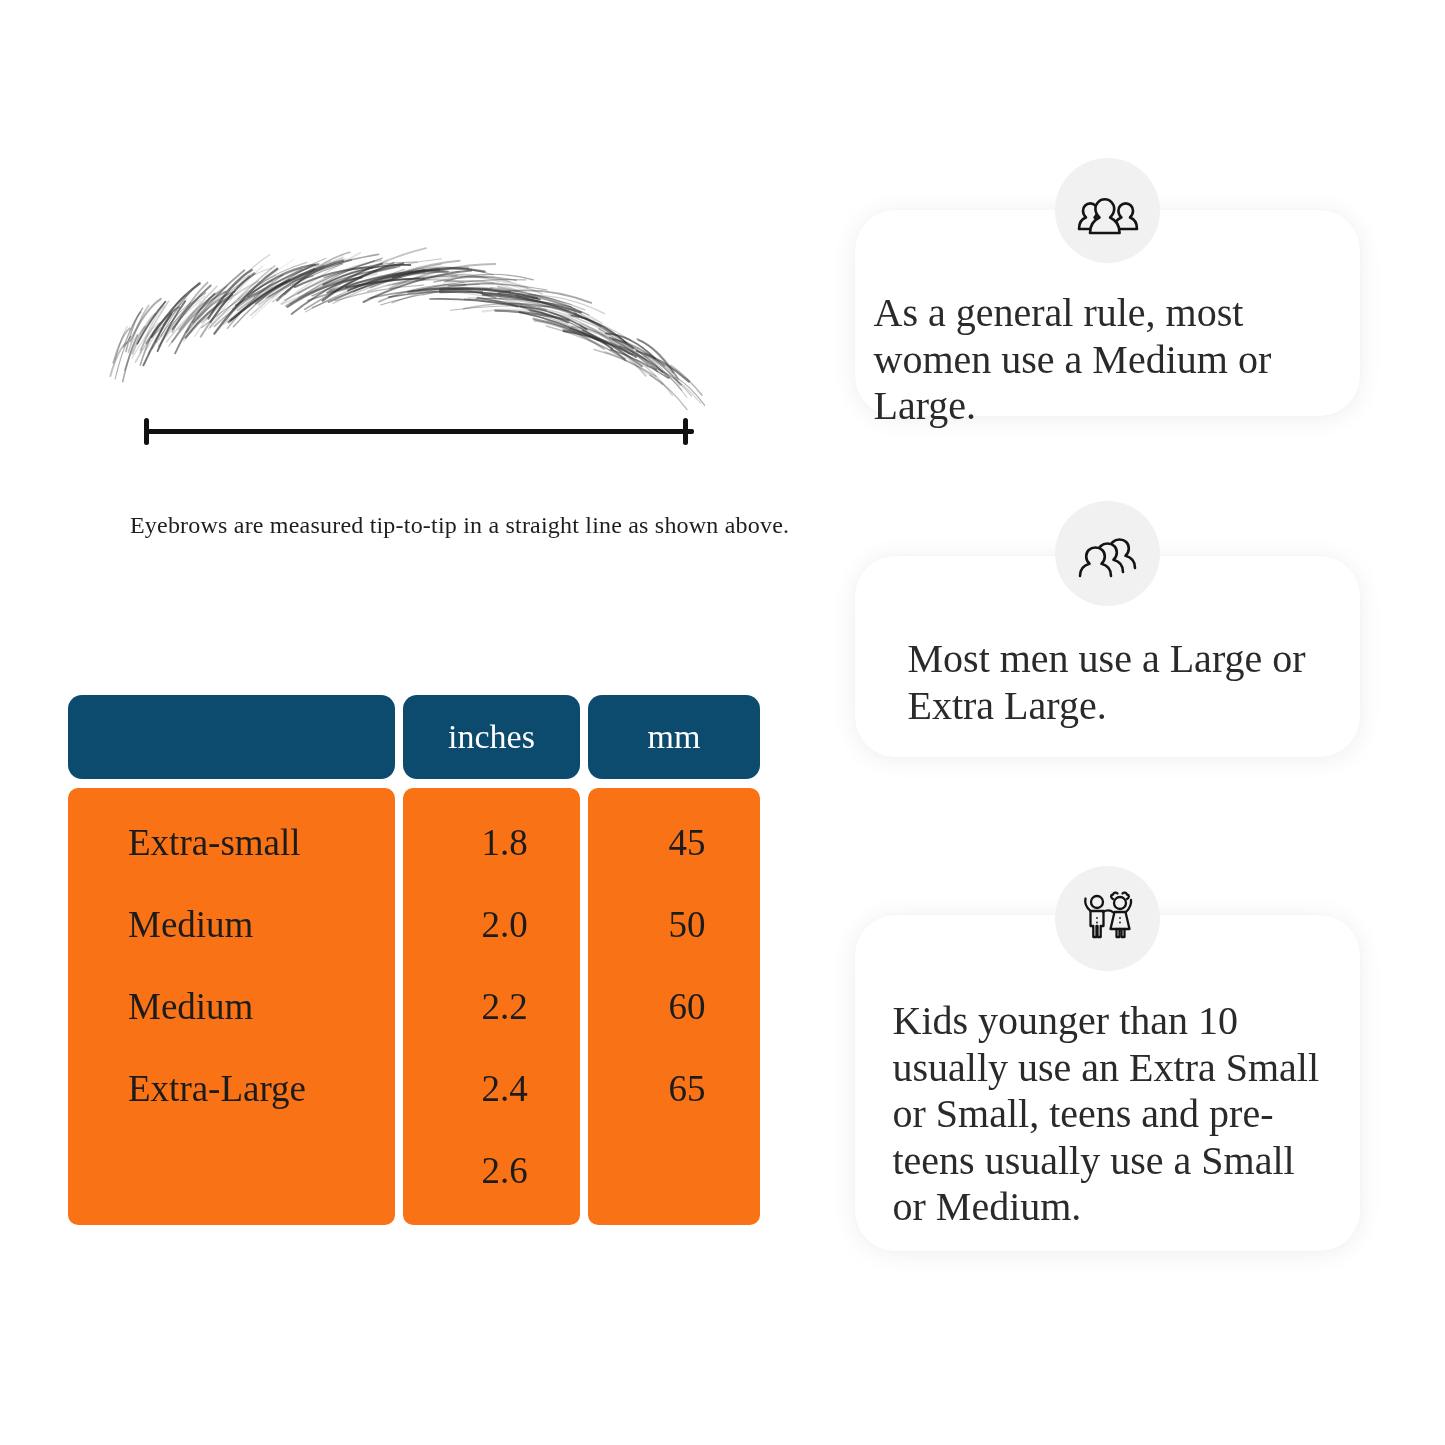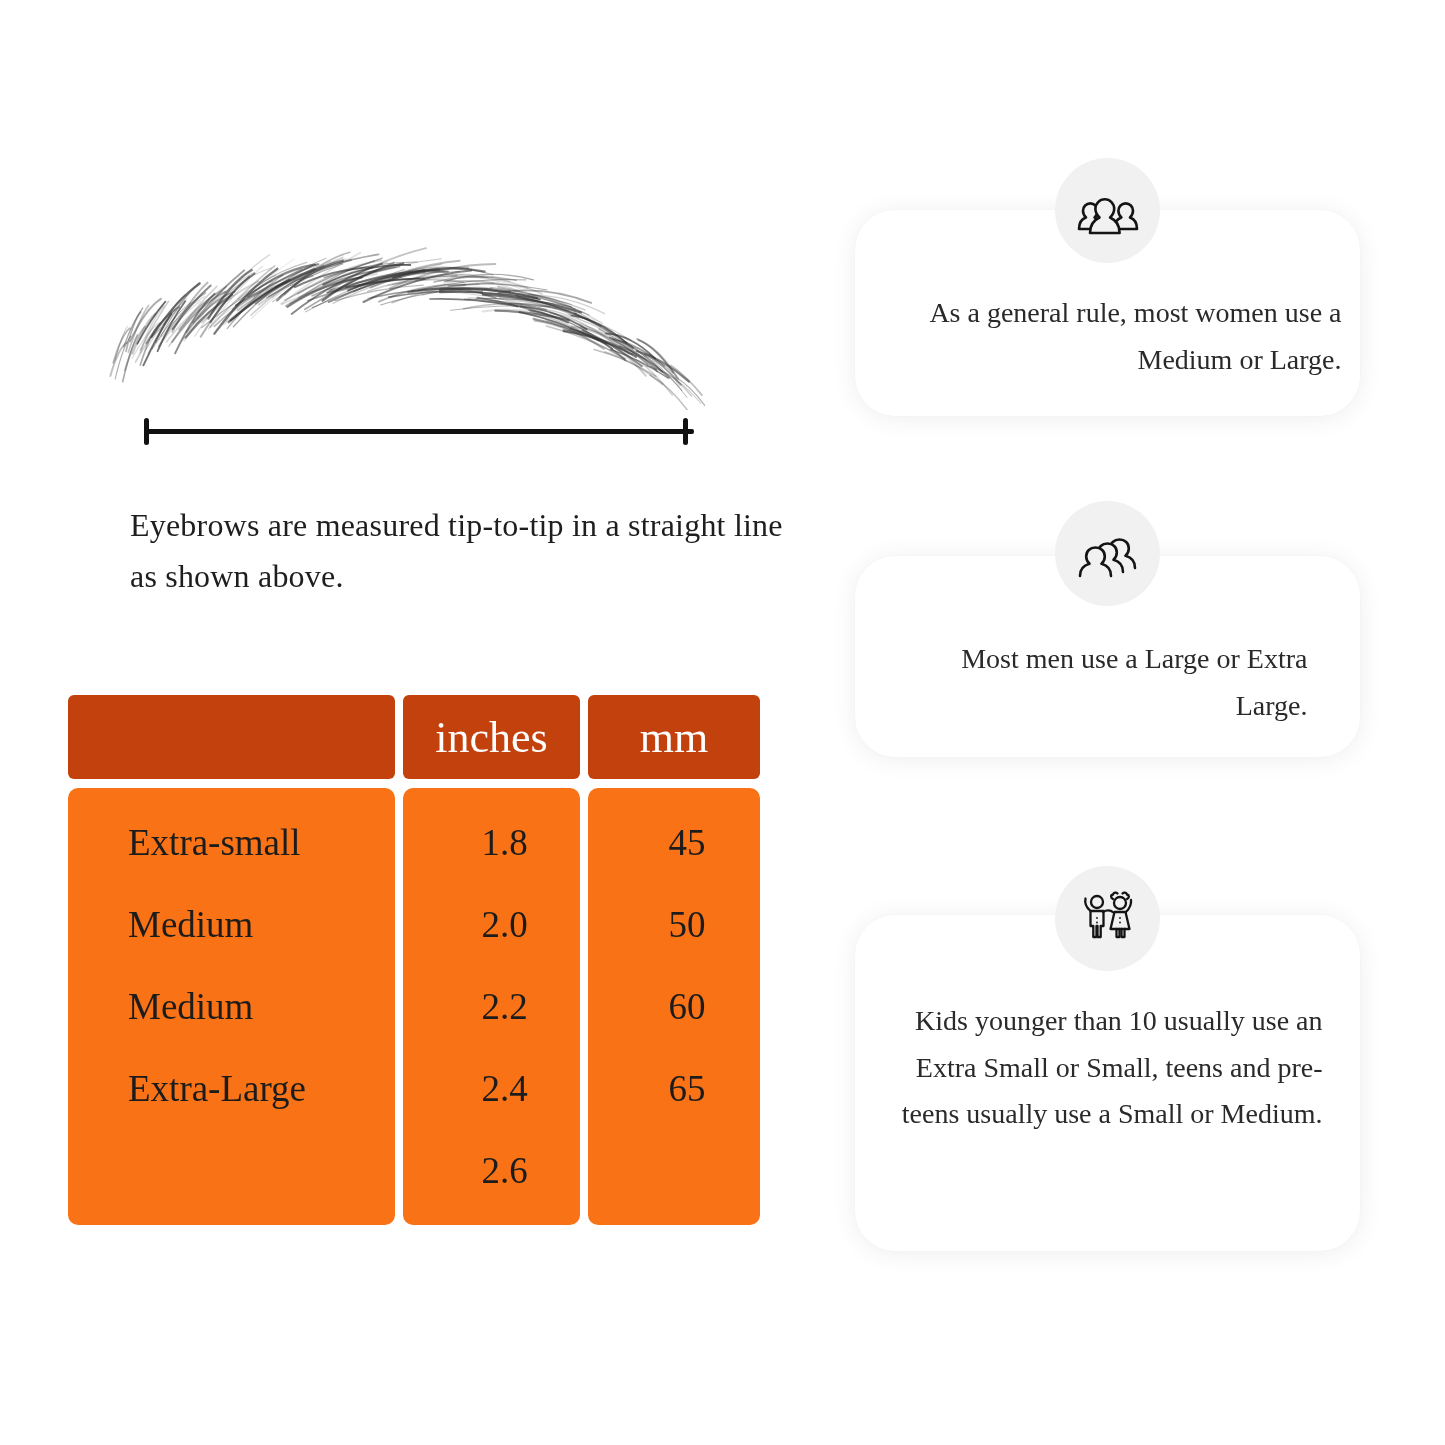--- a/index.html
+++ b/index.html
@@ -21,35 +21,35 @@
   }
   .ruler-tick {
     position: absolute; top: 418px; width: 5px; height: 27px;
     background: #111; border-radius: 2.5px;
   }
   .tick-left  { left: 144px; }
   .tick-right { left: 683px; }
 
   .caption {
     position: absolute; left: 130px; top: 500px; width: 660px;
-    font-size: 32px; line-height: 51px; color: #1e1e1e;
+    font-size: 24px; line-height: 51px; color: #1e1e1e;
     letter-spacing: 0.2px;
   }
 
   
   .size-table {
     position: absolute; left: 68px; top: 695px; width: 692px;
     display: grid;
     grid-template-columns: 327px 177px 172px;
     grid-template-rows: 84px 437px;
     column-gap: 8px; row-gap: 9px;
   }
   .th {
-    background: #c2410c; border-radius: 6px;
-    color: #ffffff; font-size: 44px;
+    background: #0c4a6e; border-radius: 14px;
+    color: #ffffff; font-size: 34px;
     display: flex; align-items: center; justify-content: center;
   }
   .tbody-col {
     background: #f97316; border-radius: 10px;
     display: flex; flex-direction: column; padding-top: 13px;
   }
   .cell {
     height: 82px; display: flex; align-items: center;
     font-size: 37px; color: #1c1c1c;
   }
@@ -60,21 +60,21 @@
   .card {
     position: absolute; left: 855px; width: 505px;
     background: #ffffff; border-radius: 40px;
     box-shadow: 0 2px 26px rgba(0,0,0,0.07), 0 0 2px rgba(0,0,0,0.03);
     display: flex; flex-direction: column; align-items: center;
   }
   .card-1 { top: 210px; height: 206px; }
   .card-2 { top: 556px; height: 201px; }
   .card-3 { top: 915px; height: 336px; }
   .card-text {
-    text-align: right; font-size: 28px; line-height: 46.5px; color: #2a2a2a;
+    text-align: left; font-size: 40px; line-height: 46.5px; color: #2a2a2a;
   }
   .card-1 .card-text { padding-top: 80px; max-width: 468px; }
   .card-2 .card-text { padding-top: 80px; max-width: 400px; }
   .card-3 .card-text { padding-top: 83px; max-width: 430px; }
 
   .icon-circle {
     position: absolute; width: 105px; height: 105px; border-radius: 50%;
     background: #f1f1f1; left: 1055px;
     display: flex; align-items: center; justify-content: center;
     z-index: 3;

